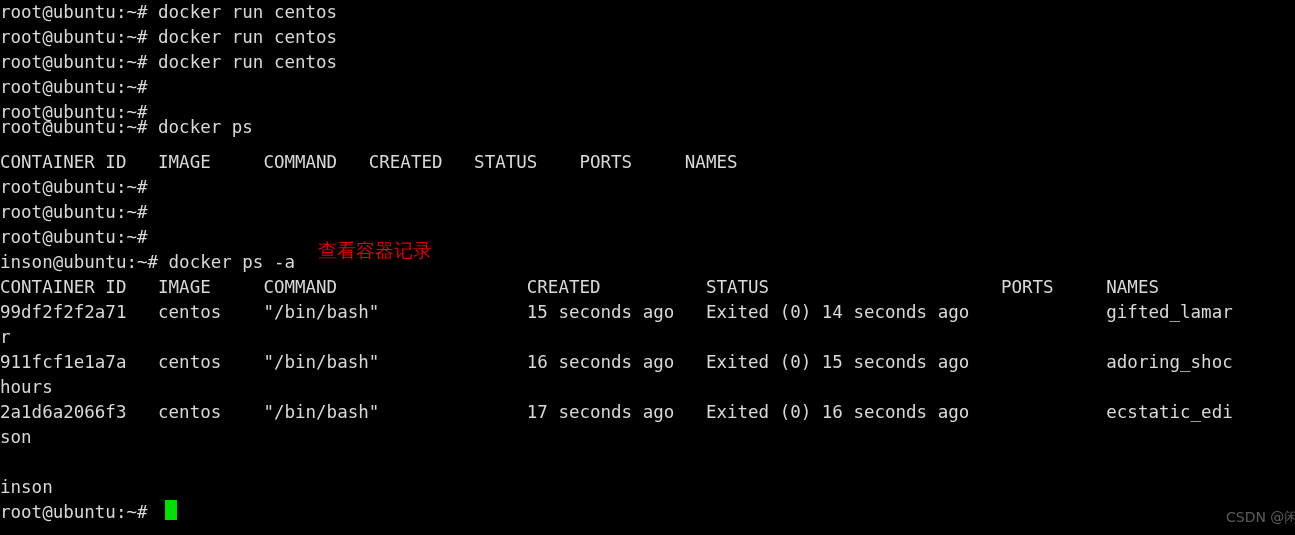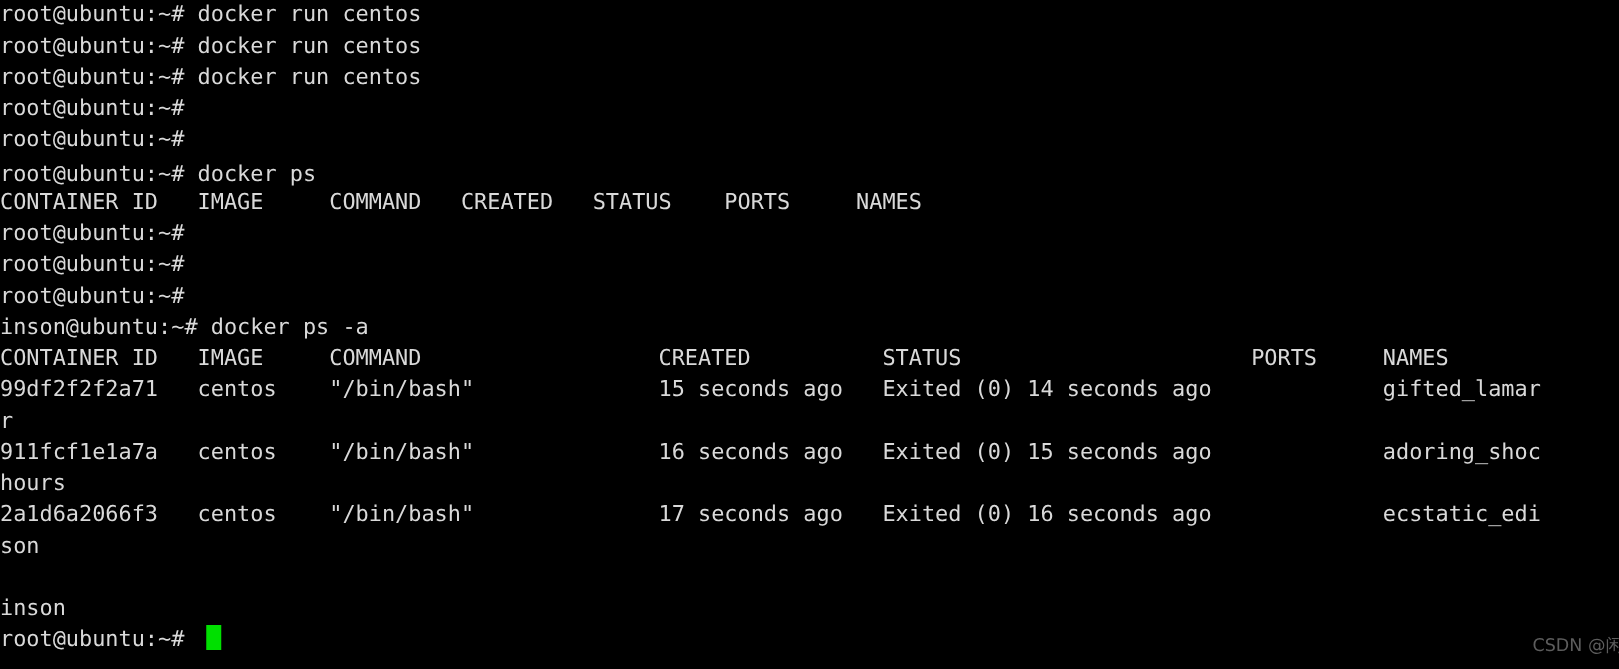--- a/index.html
+++ b/index.html
@@ -55,34 +55,35 @@
 </head>
 <body>
 
 <div id="term" style="background: rgb(0, 0, 0); color: rgb(217, 217, 217); text-align: center;">
 
   <div class="line" style="top:0px">root@ubuntu:~# docker run centos</div>
   <div class="line" style="top:25px">root@ubuntu:~# docker run centos</div>
   <div class="line" style="top:50px">root@ubuntu:~# docker run centos</div>
   <div class="line" style="top:75px">root@ubuntu:~#</div>
   <div class="line" style="top:100px">root@ubuntu:~#</div>
-  <div class="line" style="top:128px">root@ubuntu:~# docker ps</div>
+  <div class="line" style="top:115px">root@ubuntu:~# docker ps</div>
   <div class="line" style="top:150px">CONTAINER ID   IMAGE     COMMAND   CREATED   STATUS    PORTS     NAMES</div>
   <div class="line" style="top:175px">root@ubuntu:~#</div>
   <div class="line" style="top:200px">root@ubuntu:~#</div>
   <div class="line" style="top:225px">root@ubuntu:~#</div>
   <div class="line" style="top:250px">inson@ubuntu:~# docker ps -a</div>
   <div class="line" style="top:275px">CONTAINER ID   IMAGE     COMMAND                  CREATED          STATUS                      PORTS     NAMES</div>
   <div class="line" style="top:300px">99df2f2f2a71   centos    "/bin/bash"              15 seconds ago   Exited (0) 14 seconds ago             gifted_lamar</div>
   <div class="line" style="top:325px">r</div>
   <div class="line" style="top:350px">911fcf1e1a7a   centos    "/bin/bash"              16 seconds ago   Exited (0) 15 seconds ago             adoring_shoc</div>
   <div class="line" style="top:375px">hours</div>
   <div class="line" style="top:400px">2a1d6a2066f3   centos    "/bin/bash"              17 seconds ago   Exited (0) 16 seconds ago             ecstatic_edi</div>
   <div class="line" style="top:425px">son</div>
   <div class="line" style="top:475px">inson</div>
   <div class="line" style="top:500px">root@ubuntu:~#</div>
 
+  <div class="ann" id="ann1" style="left: 318px; top: 238px; color: rgb(225, 0, 0);">查看容器记录</div>
 
   <div class="cursor" id="cursor" style="left: 165px; top: 500px; background: rgb(0, 224, 0);"></div>
 
   <div class="watermark" id="wm" style="left: 1178px; top: 508px; margin-left: 48px;">CSDN @闲谈社</div>
 
 </div>
 
 </body></html>

